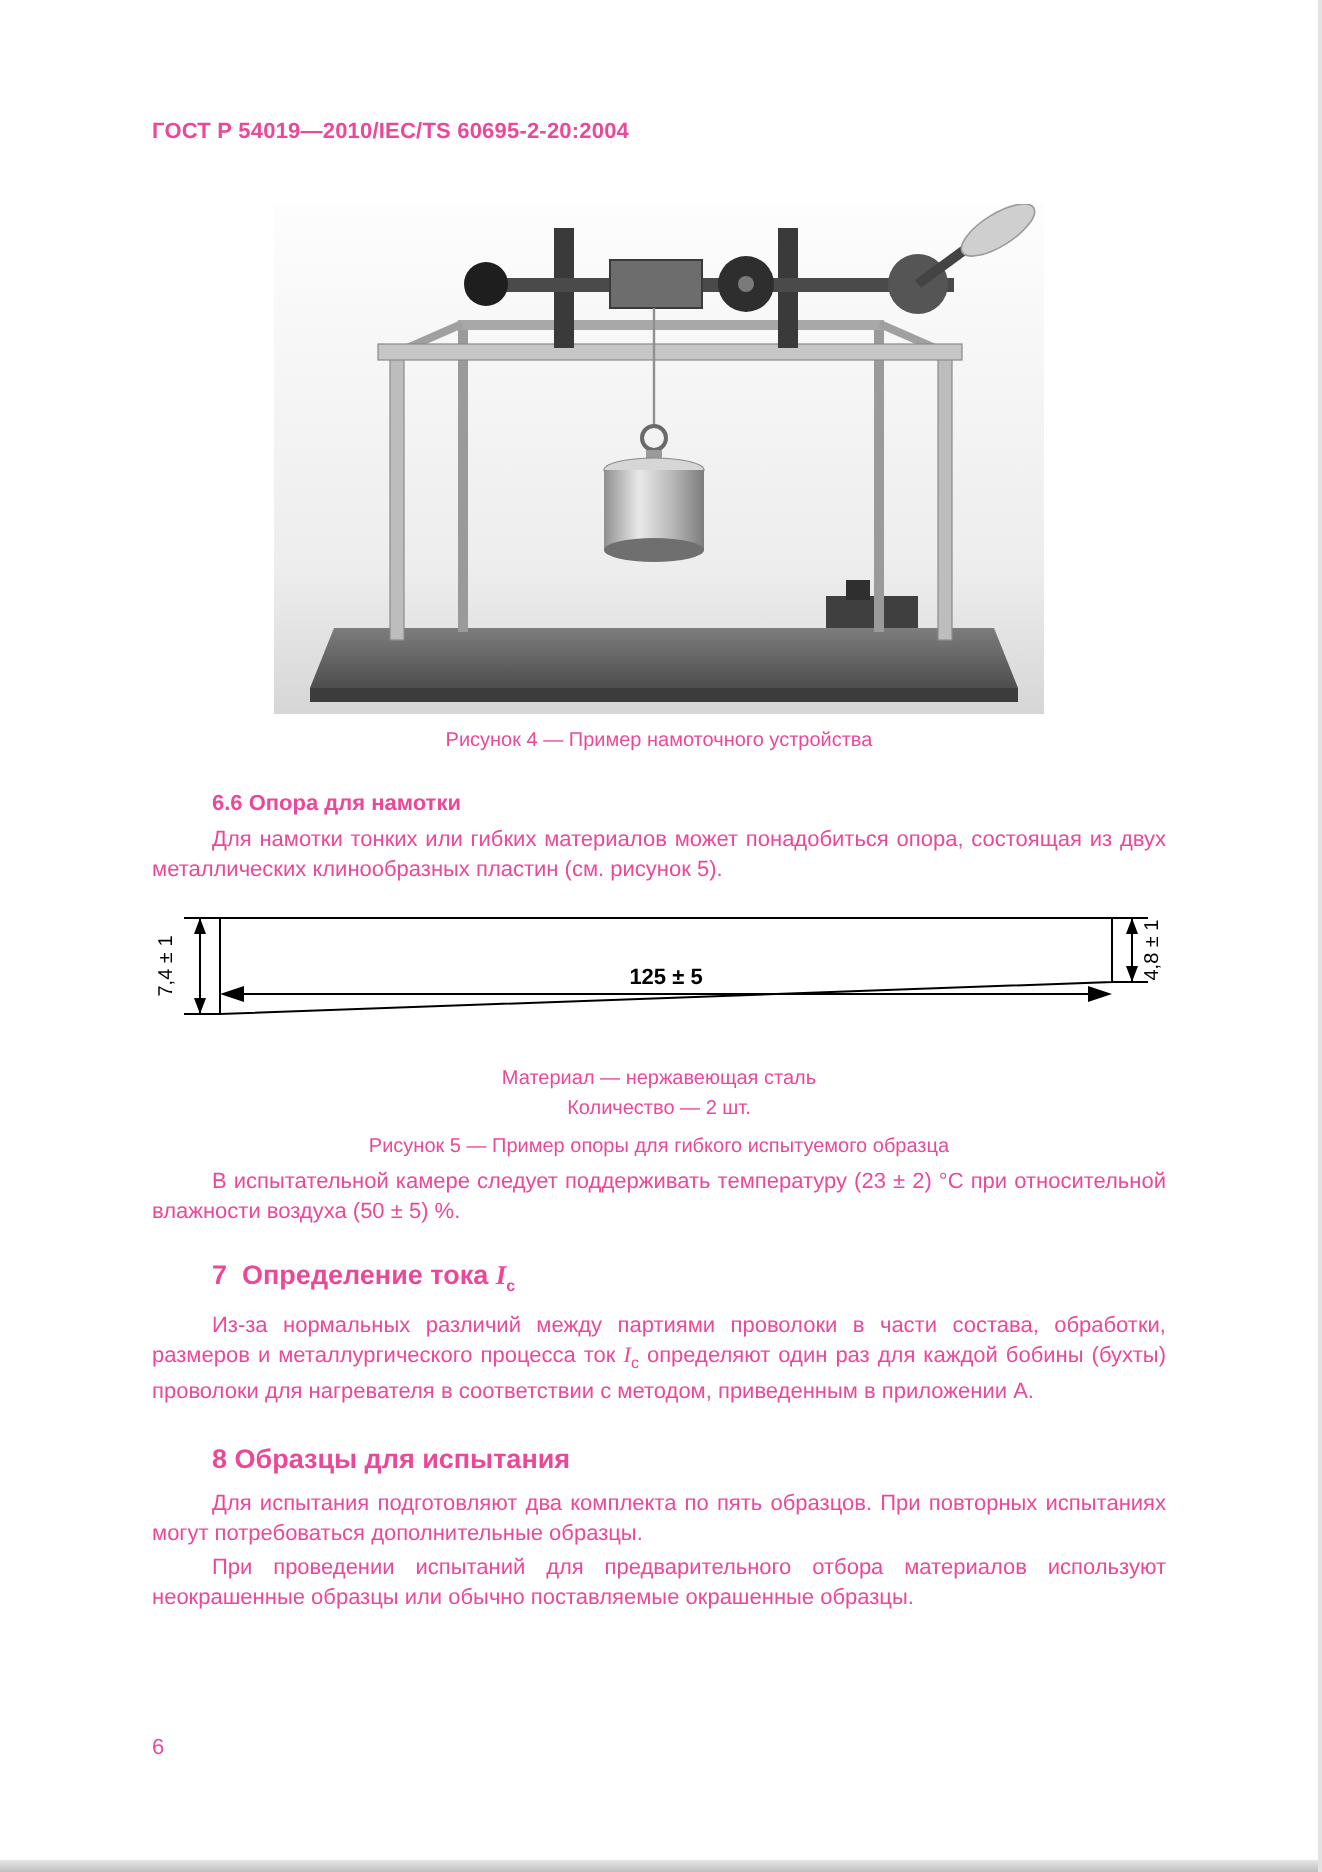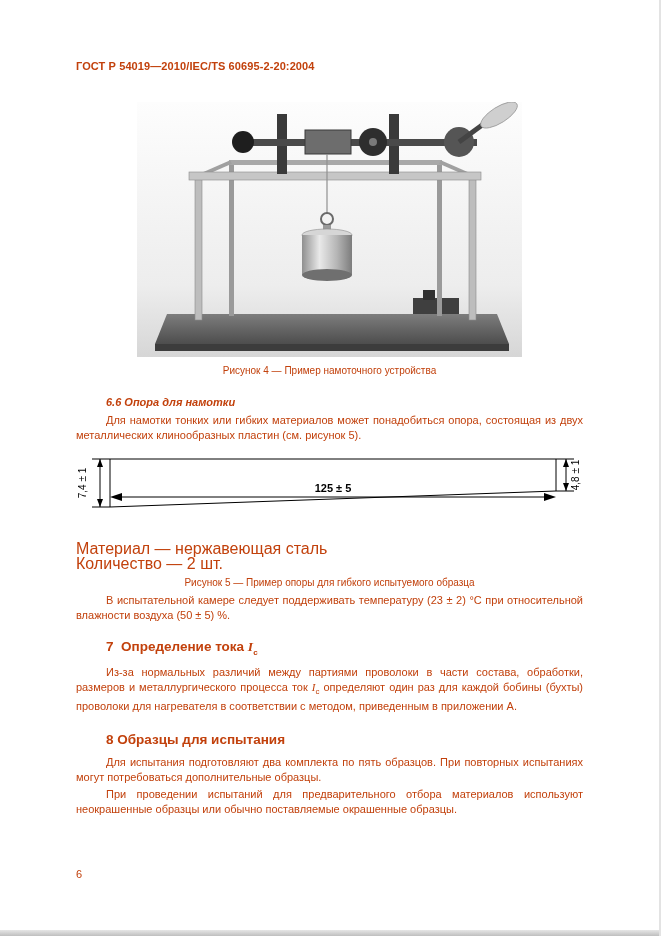--- a/index.html
+++ b/index.html
@@ -2,21 +2,21 @@
 <html lang="ru"><head>
 <meta charset="utf-8">
 <style>
   html,body{margin:0;padding:0;}
   body{background:#ffffff;}
   .page{
     position:relative;
     width:661px;height:936px;
     background:#ffffff;
     font-family:"Liberation Sans","DejaVu Sans",sans-serif;
-    color:#c2410c;
+    color:#ec4899;
     overflow:hidden;
     box-sizing:border-box;
     border-right:2px solid #e3e3e3;
   }
   .page::after{
     content:"";position:absolute;left:0;right:0;bottom:0;height:6px;
     background:linear-gradient(#e6e6e6,#bfbfbf);
   }
   .content{
     position:relative;
@@ -27,30 +27,30 @@
     font-size:11px;font-weight:bold;letter-spacing:.1px;
   }
   .photo-wrap{
     width:385px;height:255px;margin:30px auto 0 auto;
     background:#f2f2f2;
   }
   .fig-caption{
     text-align:center;font-size:10px;margin-top:8px;
   }
   .h-sub{
-    font-size:11px;font-weight:bold;margin:20px 0 0 0;text-indent:30px;font-style:italic;
+    font-size:11px;font-weight:bold;margin:20px 0 0 0;text-indent:30px;
   }
   .h-main{
     font-size:13.5px;font-weight:bold;margin:16px 0 0 0;text-indent:30px;
   }
   .body-p{
     font-size:11px;line-height:15px;text-align:justify;text-indent:30px;margin:5px 0 0 0;
   }
   .drawing-wrap{margin-top:8px;text-decoration:underline;}
-  .materials{margin-top:20px;font-size:16px;line-height:15px;}
+  .materials{margin-top:10px;font-size:10px;line-height:15px;text-align:center;}
   .materials div{margin:0;}
   .sym{font-family:"Liberation Serif","DejaVu Serif",serif;font-style:italic;font-weight:bold;}
   .body-p .sym{font-weight:normal;}
   sub{font-size:8px;}
   .page-number{
     position:absolute;left:76px;top:868px;font-size:11px;
   }
   svg text{font-family:"Liberation Sans","DejaVu Sans",sans-serif;}
 </style>
 </head>

